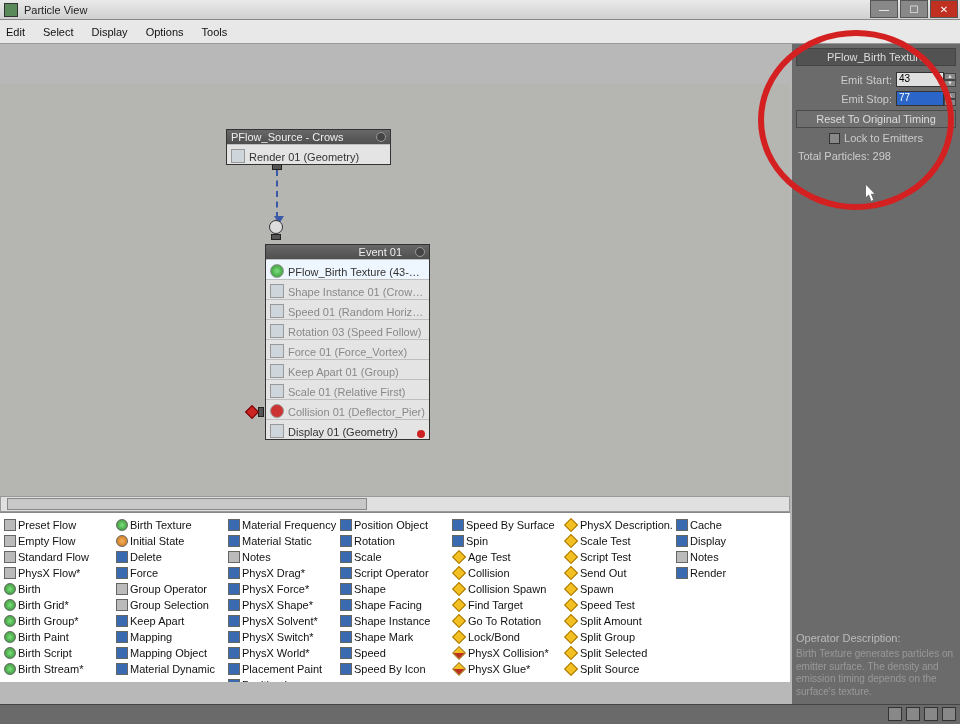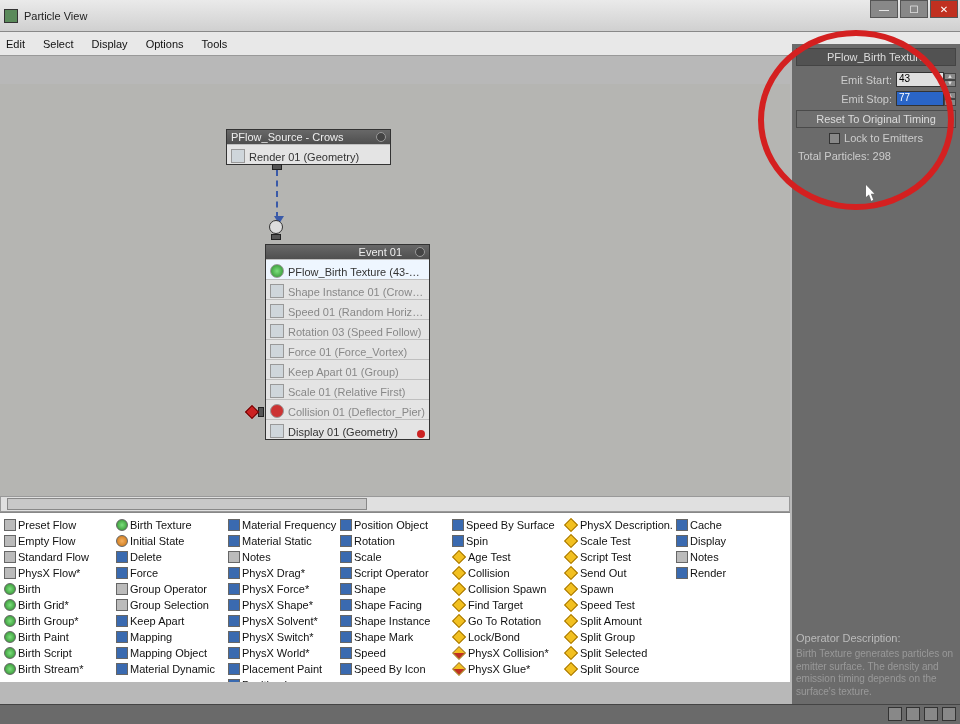--- a/index.html
+++ b/index.html
@@ -1,17 +1,17 @@
 <!DOCTYPE html>
 <html><head>
 <meta charset="utf-8">
 <style>
 * { margin: 0; padding: 0; box-sizing: border-box; font-family: "Segoe UI", Tahoma, sans-serif; font-size: 11px; }
 body { background: #b8b8b8; width: 960px; height: 724px; overflow: hidden; position: relative; }
-.titlebar { height: 32px; background: linear-gradient(#eaeaea, #d0d0d0); border-bottom: 1px solid #888; display: flex; align-items: center; padding: 0 4px; justify-content: center; }
+.titlebar { height: 20px; background: linear-gradient(#eaeaea, #d0d0d0); border-bottom: 1px solid #888; display: flex; align-items: center; padding: 0 4px; justify-content: center; }
 .titlebar .appicon { width: 14px; height: 14px; background: #5a8a5a; border: 1px solid #333; margin-right: 6px; }
 .titlebar .title { flex: 1; color: #222; }
 .winbtns { position: absolute; top: 0; right: 2px; display: flex; gap: 2px; }
 .winbtn { width: 28px; height: 18px; border: 1px solid #555; display: flex; align-items: center; justify-content: center; font-size: 10px; color: #fff; }
 .winbtn.min { background: #888; }
 .winbtn.max { background: #888; }
 .winbtn.close { background: #c03020; }
 .menubar { height: 24px; background: #e8e8e8; border-bottom: 1px solid #999; display: flex; align-items: center; padding: 0 6px; gap: 18px; color: #111; }
 .menubar span { cursor: default; }
 .workspace { position: absolute; top: 44px; left: 0; width: 790px; height: 452px; background: #b5b5b2; overflow: hidden; margin-top: 40px; }

